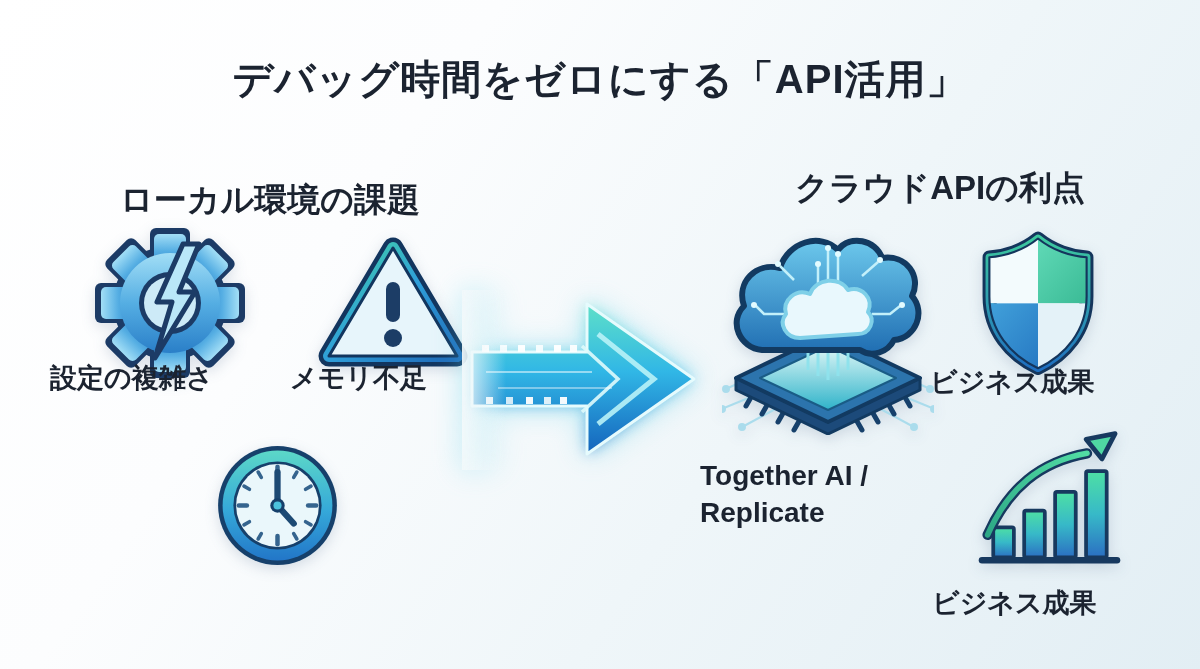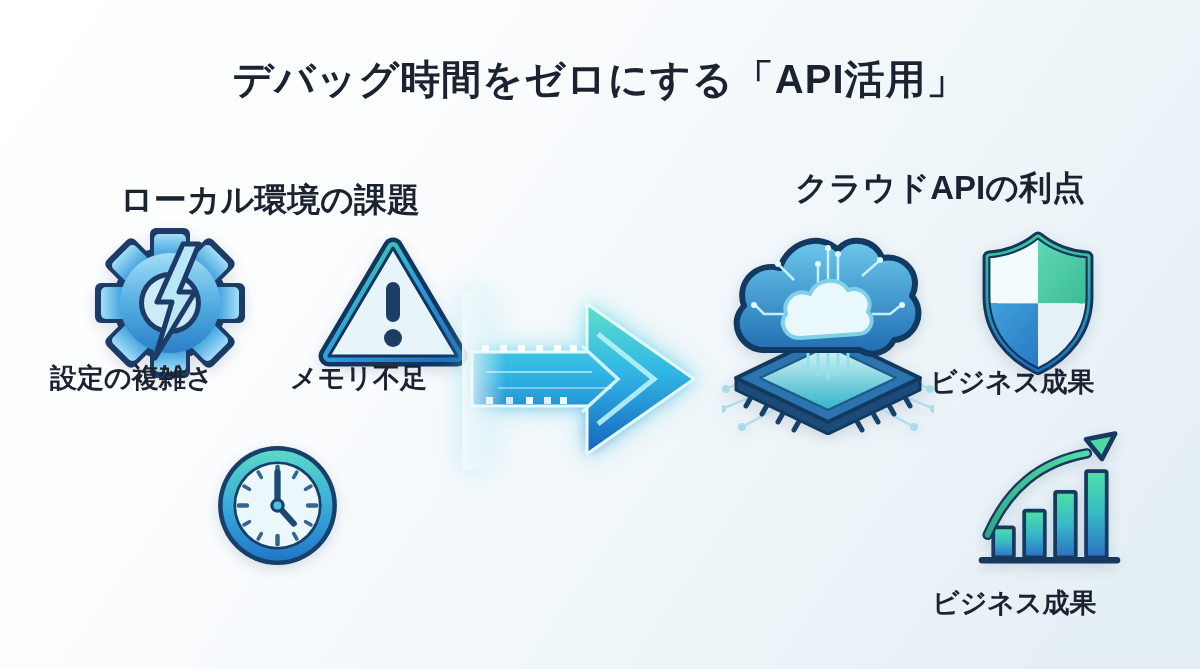--- a/index.html
+++ b/index.html
@@ -228,20 +228,21 @@
       <circle cx="96" cy="44" r="3"></circle>
         <circle cx="116" cy="34" r="3"></circle>
         <circle cx="106" cy="28" r="3"></circle>
       <circle cx="32" cy="85" r="3"></circle>
         <circle cx="180" cy="85" r="3"></circle>
         <circle cx="56" cy="44" r="3"></circle>
         <circle cx="158" cy="40" r="3"></circle>
     </g>
     <path d="M78,118 C64,118 56,104 64,94 C60,80 74,68 88,74 C94,58 118,56 126,70 C140,66 152,78 146,92 C154,100 148,114 136,114 Z" fill="#e9f8fd" stroke="#7fd0e8" stroke-width="4" stroke-linejoin="round"></path>
   </svg>
+  <div class="icon-label lbl-cloud">Together AI / Replicate</div>
 
   <svg class="icon ic-shield" width="132" height="145" viewBox="0 0 150 170">
     <defs>
       <linearGradient id="shband" x1="0" y1="0" x2="0" y2="1">
         <stop offset="0" stop-color="#3cc89e"></stop>
           <stop offset="1" stop-color="#1f6fc0"></stop>
       </linearGradient>
       <linearGradient id="shtr" x1="0" y1="0" x2="1" y2="1">
         <stop offset="0" stop-color="#63dcb9"></stop>
           <stop offset="1" stop-color="#35b691"></stop>

